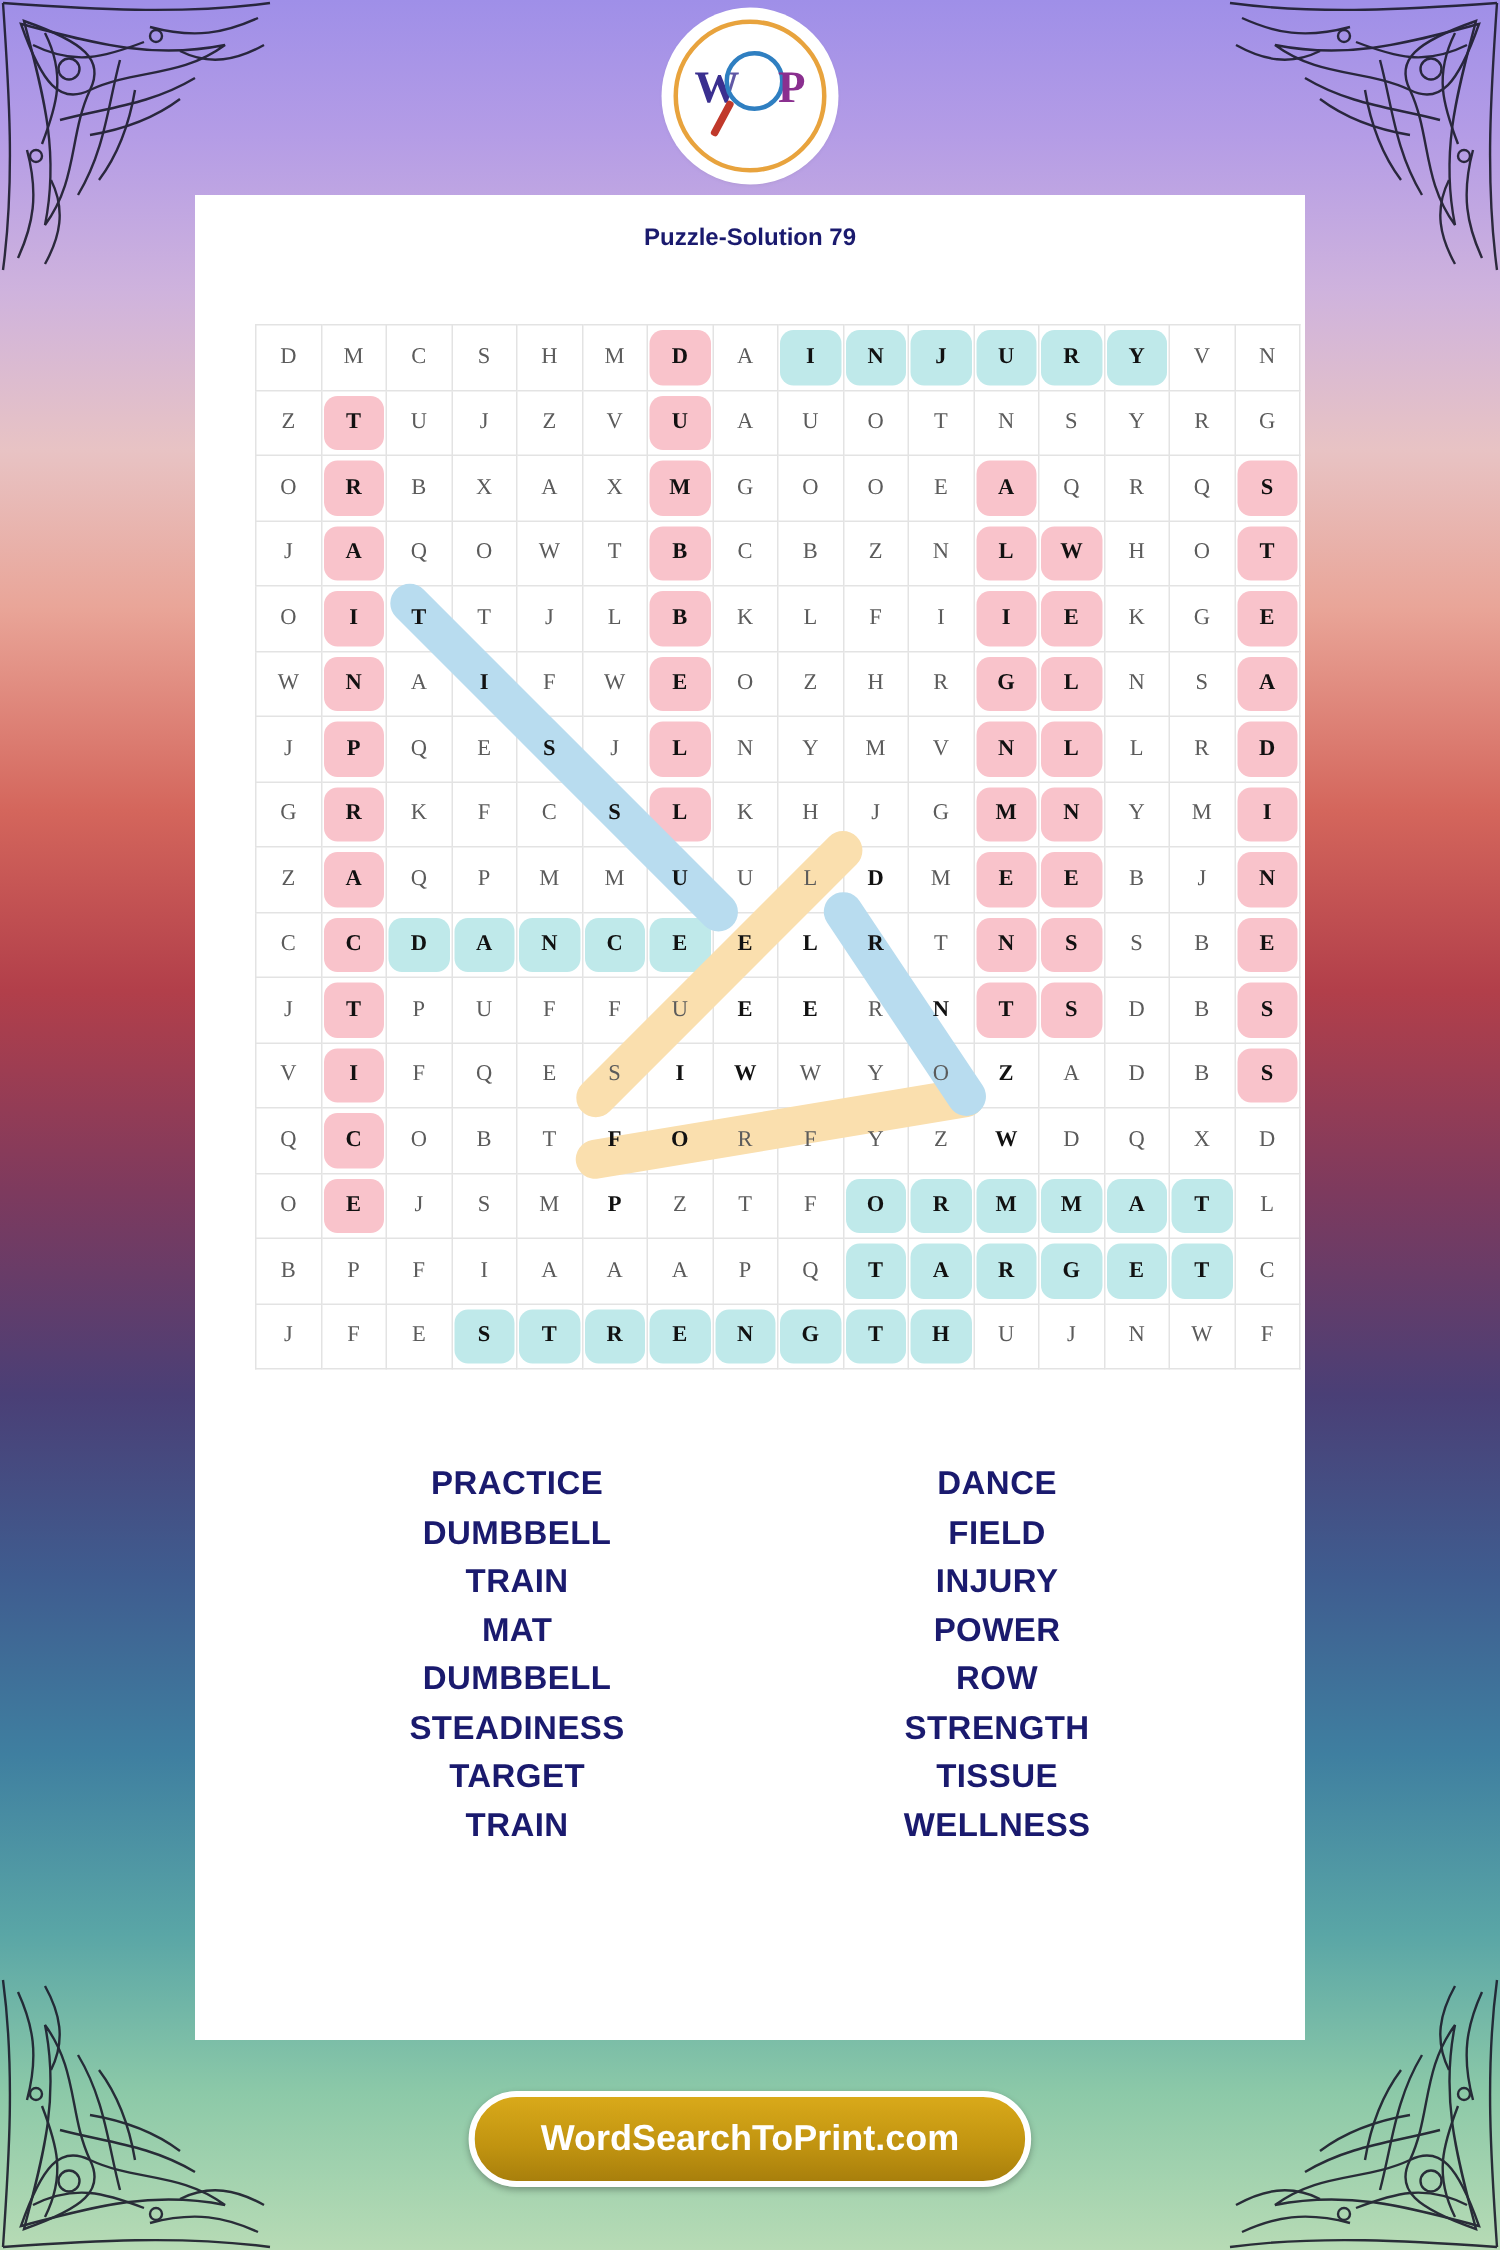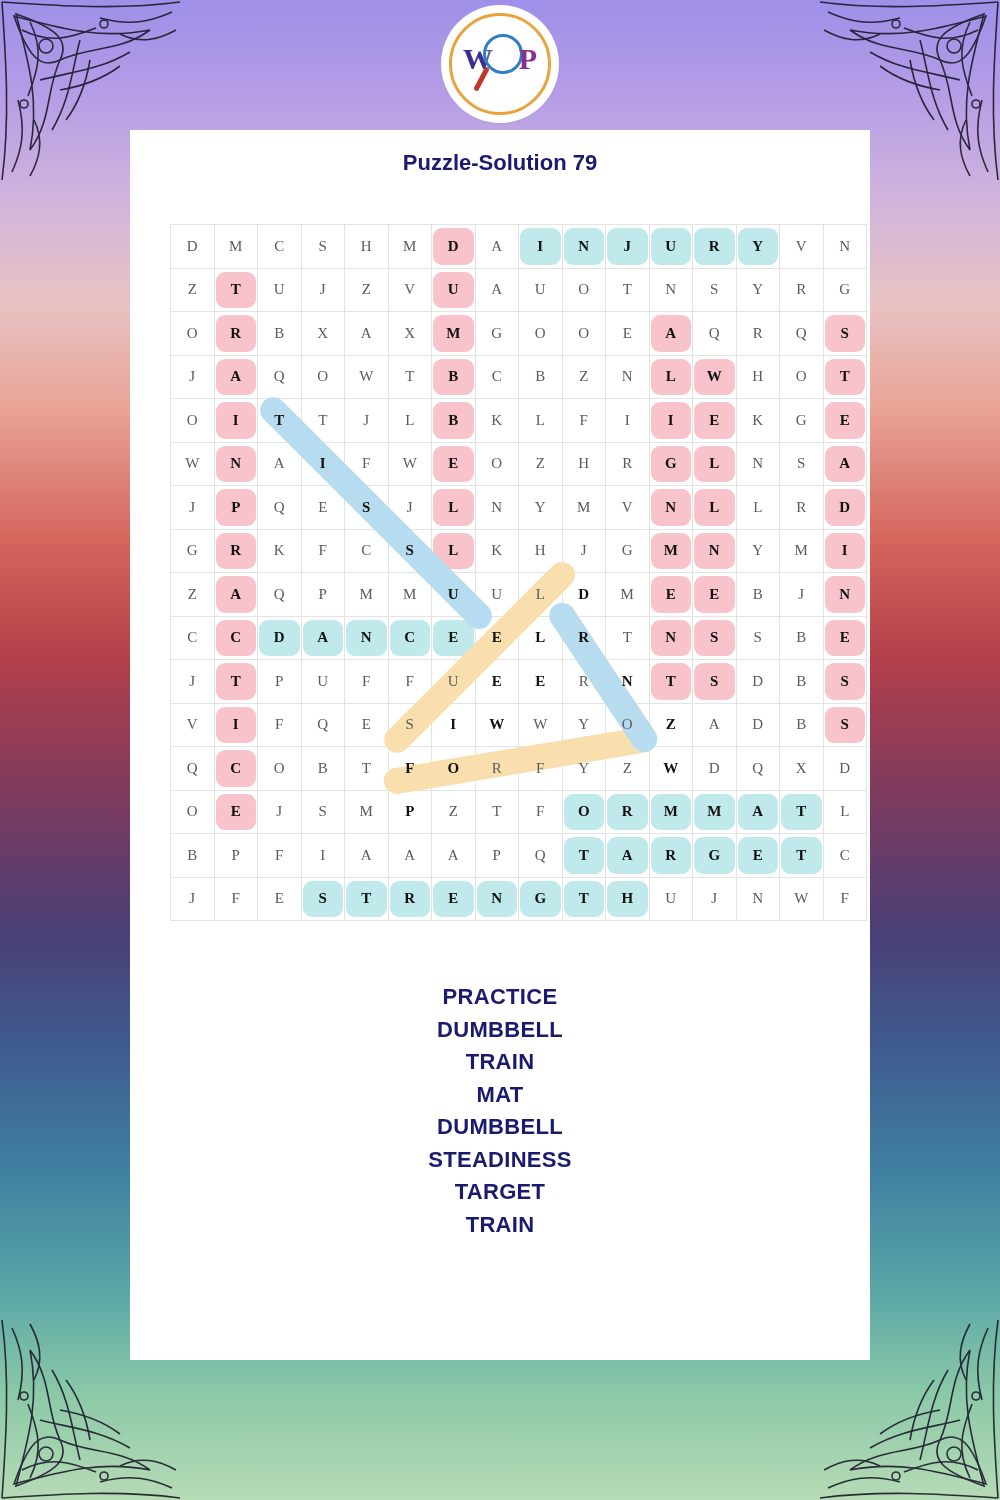--- a/index.html
+++ b/index.html
@@ -115,21 +115,21 @@
     text-align: center;
     color: #1a1a6e;
     font-size: 27px;
     font-weight: bold;
     margin-top: 40px;
     letter-spacing: .2px;
   }
   #subtitle {
     text-align: center;
     color: #1a1a6e;
-    font-size: 22px;
+    font-size: 16px;
     font-weight: bold;
     margin-top: 20px;
   }
 
   
   #grid-wrap {
     margin: 48px auto 0;
     width: 660px;
     position: relative;
   }
@@ -624,16 +624,27 @@
       <div class="wcol" id="wcol-left">
           <div>PRACTICE</div>
           <div>DUMBBELL</div>
           <div>TRAIN</div>
           <div>MAT</div>
           <div>DUMBBELL</div>
           <div>STEADINESS</div>
           <div>TARGET</div>
           <div>TRAIN</div>
         </div>
+      <div class="wcol" id="wcol-right">
+          <div>DANCE</div>
+          <div>FIELD</div>
+          <div>INJURY</div>
+          <div>POWER</div>
+          <div>ROW</div>
+          <div>STRENGTH</div>
+          <div>TISSUE</div>
+          <div>WELLNESS</div>
+        </div>
     </div>
   </div>
 
+  <div id="footer-btn">WordSearchToPrint.com</div>
 </div>
 
 </body></html>

